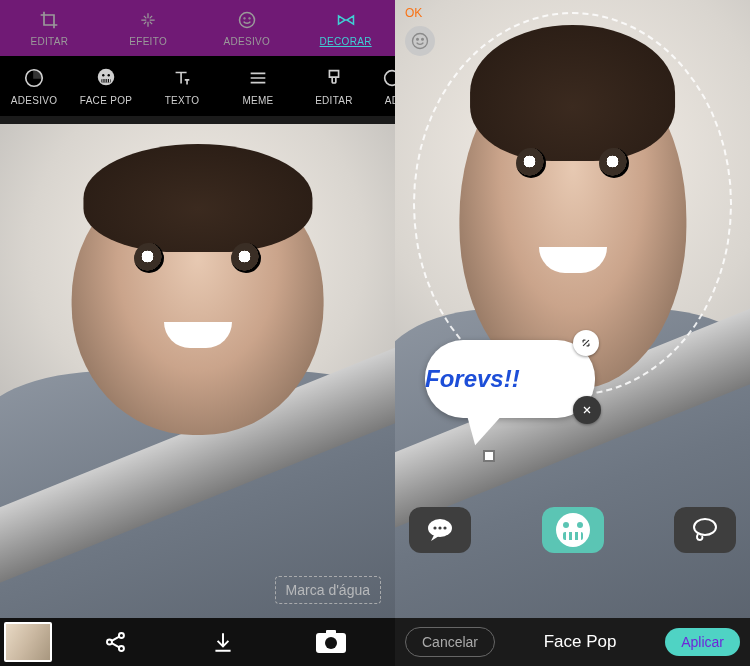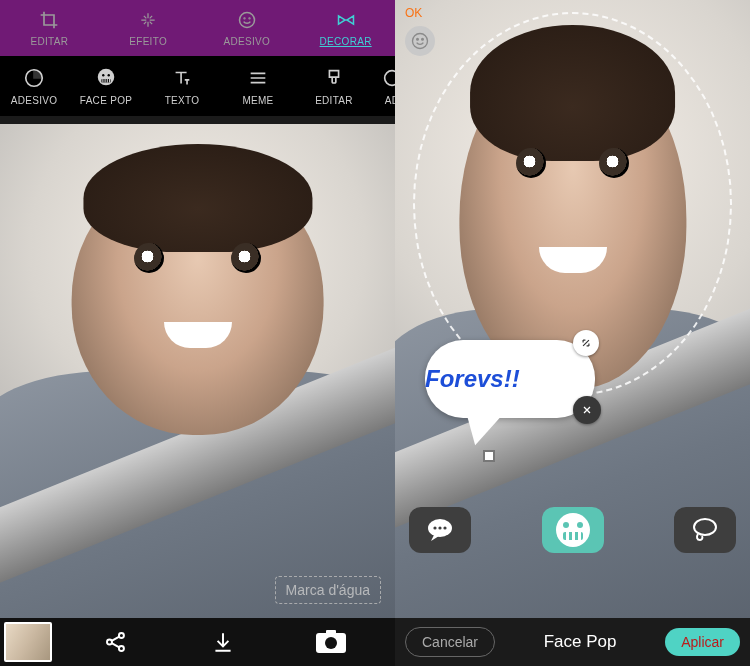--- a/index.html
+++ b/index.html
@@ -55,21 +55,21 @@
   .tool-teal { background: #5bc5b4; }
   .tool-teal .emo { width: 34px; height: 34px; border-radius: 50%; background: #fff; position: relative; }
   .tool-teal .emo::before, .tool-teal .emo::after { content:""; position:absolute; background:#5bc5b4; }
   .tool-teal .emo::before { width:6px; height:6px; border-radius:50%; top:9px; left:7px; box-shadow: 14px 0 0 #5bc5b4; }
   .tool-teal .emo::after { left:7px; right:7px; top:19px; height:8px; border-radius: 2px; background: repeating-linear-gradient(90deg,#5bc5b4 0 3px, #fff 3px 6px); }
   .tool-lasso svg { stroke:#fff; fill:none; stroke-width:2; }
 
   .bottom-right { position: absolute; left: 0; right: 0; bottom: 0; height: 48px; background: #1b1b1b; display: flex; align-items: center; justify-content: space-between; padding: 16px 10px; }
   .pill-btn { padding: 6px 16px; border-radius: 18px; font-size: 14px; cursor: pointer; }
   .pill-cancel { border: 1px solid #666; color: #aaa; background: transparent; }
-  .pill-apply { background: #4fd3c4; color: #b91c1c; border: none; }
+  .pill-apply { background: #4fd3c4; color: #6d28d9; border: none; }
   .mode-title { color: #fff; font-size: 17px; }
 
   svg { display: block; }
 </style>
 </head>
 <body>
 
 <div class="app">
 
   <div class="pane left">

